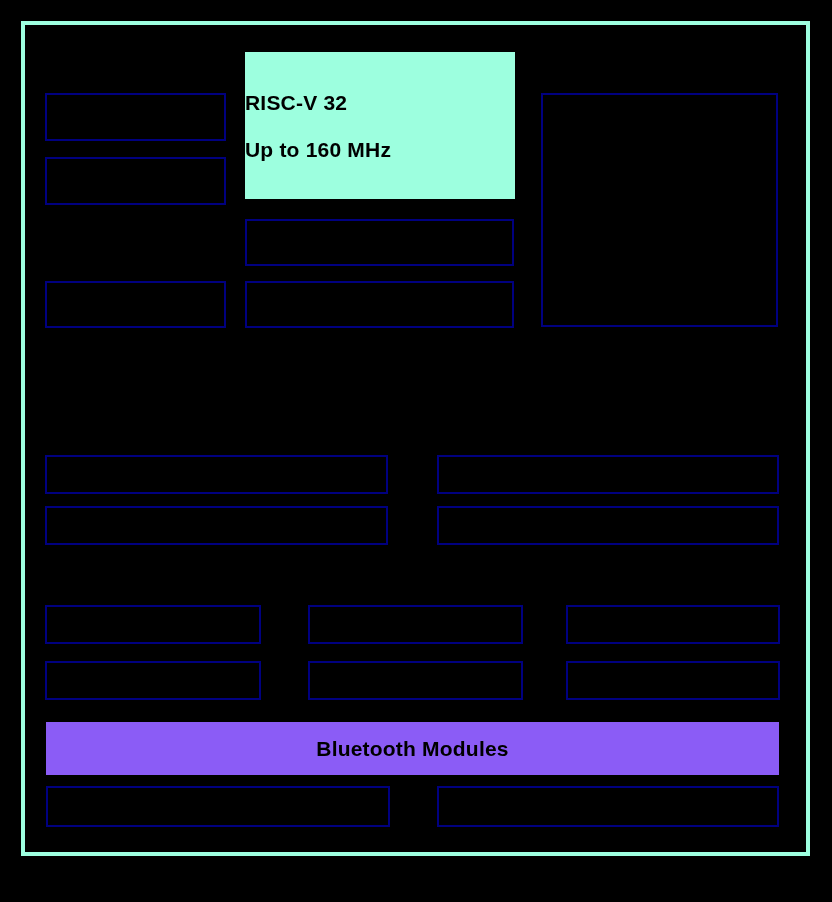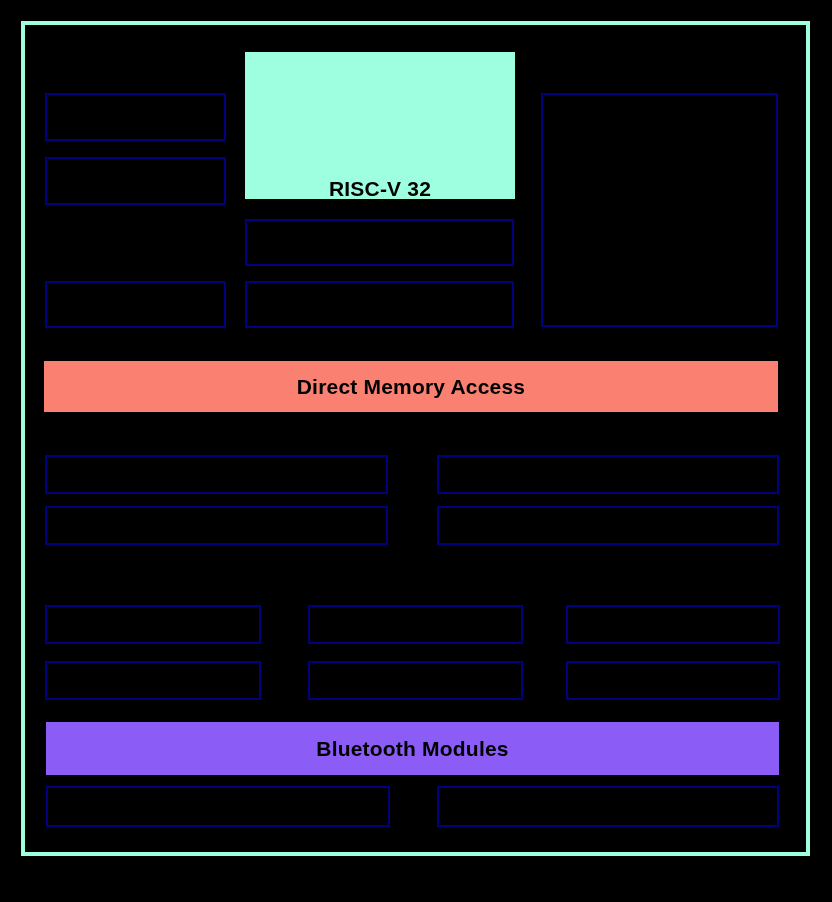--- a/index.html
+++ b/index.html
@@ -35,22 +35,22 @@
     box-sizing: border-box;
     border: 2px solid #000080;
     background: #000000;
   }
   
   .cpu-block {
     position: absolute;
     box-sizing: border-box;
     background: #9DFFDF;
     display: flex;
-    flex-direction: row;
-    align-items: flex-end;
+    flex-direction: column;
+    align-items: flex-start;
     justify-content: center;
     gap: 26px;
   }
   .cpu-line {
     color: #000000;
     font-size: 21px;
     font-weight: bold;
     line-height: 1;
     text-align: center;
     letter-spacing: 0.2px;
@@ -96,24 +96,22 @@
         <div class="block" style="left: 541px; top: 580px; width: 214px; height: 39px;"></div>
         <div class="block" style="left: 20px; top: 636px; width: 216px; height: 39px;"></div>
         <div class="block" style="left: 283px; top: 636px; width: 215px; height: 39px;"></div>
         <div class="block" style="left: 541px; top: 636px; width: 214px; height: 39px;"></div>
         <div class="block" style="left: 21px; top: 761px; width: 344px; height: 41px;"></div>
         <div class="block" style="left: 412px; top: 761px; width: 342px; height: 41px;"></div>
       </div>
 
     <div class="cpu-block" id="cpu-block" style="left: 220px; top: 27px; width: 270px; height: 147px; background: rgb(157, 255, 223);">
       <div class="cpu-line">RISC-V 32</div>
+      <div class="cpu-line">Up to 160 MHz</div>
     </div>
 
-    <div class="bar" id="bar-dma" style="left: 19px; top: 336px; width: 734px; height: 51px; background: rgb(250, 128, 114);">
-      <span class="bar-label">Direct Memory Access</span>
-    </div>
 
     <div class="bar" id="bar-bluetooth" style="left: 21px; top: 697px; width: 733px; height: 53px; background: #8b5cf6;">
       <span class="bar-label">Bluetooth Modules</span>
     </div>
 
   </div>
 </div>
 
 </body></html>

